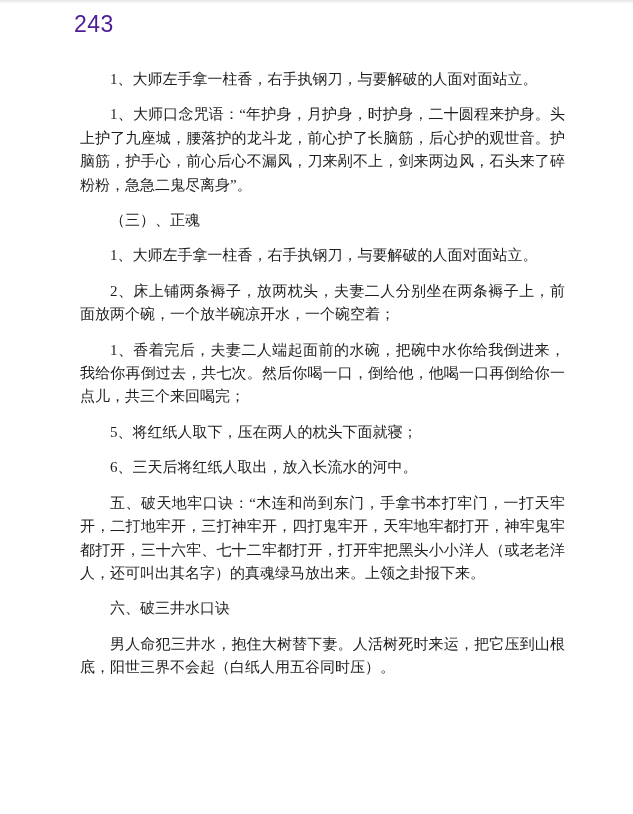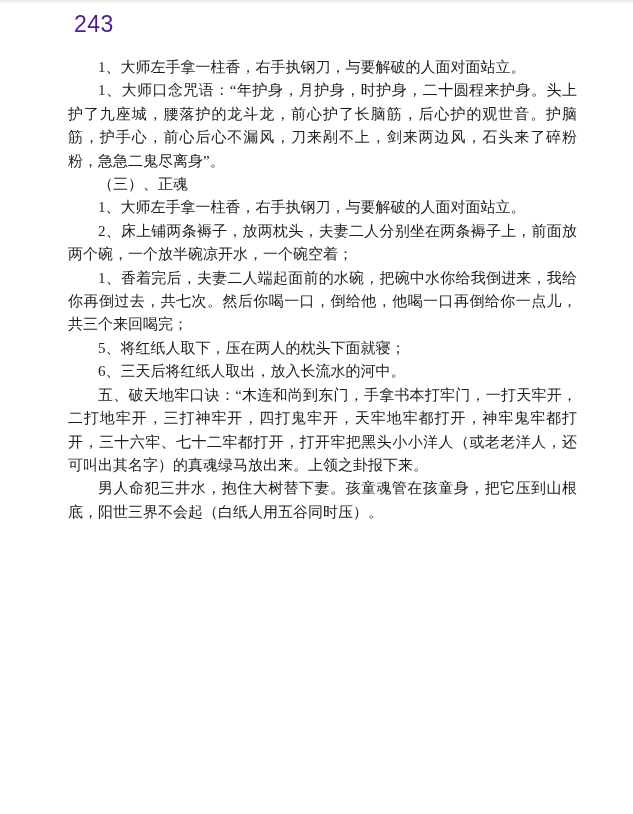--- a/index.html
+++ b/index.html
@@ -36,21 +36,21 @@
     left: 68px;
     top: 56px;
     width: 509px;
     font-family: "Liberation Serif", "DejaVu Serif", serif;
     font-size: 15px;
     line-height: 23.4px;
     color: #1d1d1d;
     text-align: justify;
   }
   .content p {
-    margin: 0;
+    margin: 12px;
     padding: 0;
     text-indent: 2em;
   }
   .content p.heading {
     font-weight: bold;
     margin-top: 23.4px;
   }
 </style>
 </head>
 <body>
@@ -62,14 +62,15 @@
 <div class="content" id="content">
     <p class="body">1、大师左手拿一柱香，右手执钢刀，与要解破的人面对面站立。</p>
     <p class="body">1、大师口念咒语：“年护身，月护身，时护身，二十圆程来护身。头上护了九座城，腰落护的龙斗龙，前心护了长脑筋，后心护的观世音。护脑筋，护手心，前心后心不漏风，刀来剐不上，剑来两边风，石头来了碎粉粉，急急二鬼尽离身”。</p>
     <p class="body">（三）、正魂</p>
     <p class="body">1、大师左手拿一柱香，右手执钢刀，与要解破的人面对面站立。</p>
     <p class="body">2、床上铺两条褥子，放两枕头，夫妻二人分别坐在两条褥子上，前面放两个碗，一个放半碗凉开水，一个碗空着；</p>
     <p class="body">1、香着完后，夫妻二人端起面前的水碗，把碗中水你给我倒进来，我给你再倒过去，共七次。然后你喝一口，倒给他，他喝一口再倒给你一点儿，共三个来回喝完；</p>
     <p class="body">5、将红纸人取下，压在两人的枕头下面就寝；</p>
     <p class="body">6、三天后将红纸人取出，放入长流水的河中。</p>
     <p class="body">五、破天地牢口诀：“木连和尚到东门，手拿书本打牢门，一打天牢开，二打地牢开，三打神牢开，四打鬼牢开，天牢地牢都打开，神牢鬼牢都打开，三十六牢、七十二牢都打开，打开牢把黑头小小洋人（或老老洋人，还可叫出其名字）的真魂绿马放出来。上领之卦报下来。</p>
-    <p class="body">男人命犯三井水，抱住大树替下妻。孩童魂管在孩童身，把它压到山根底，阳世三界不会起（白纸人用五谷同时压）。</p>
+    <p class="body">六、破三井水口诀</p>
+    <p class="body">男人命犯三井水，抱住大树替下妻。人活树死时来运，把它压到山根底，阳世三界不会起（白纸人用五谷同时压）。</p>
   </div>
 
 </body></html>

